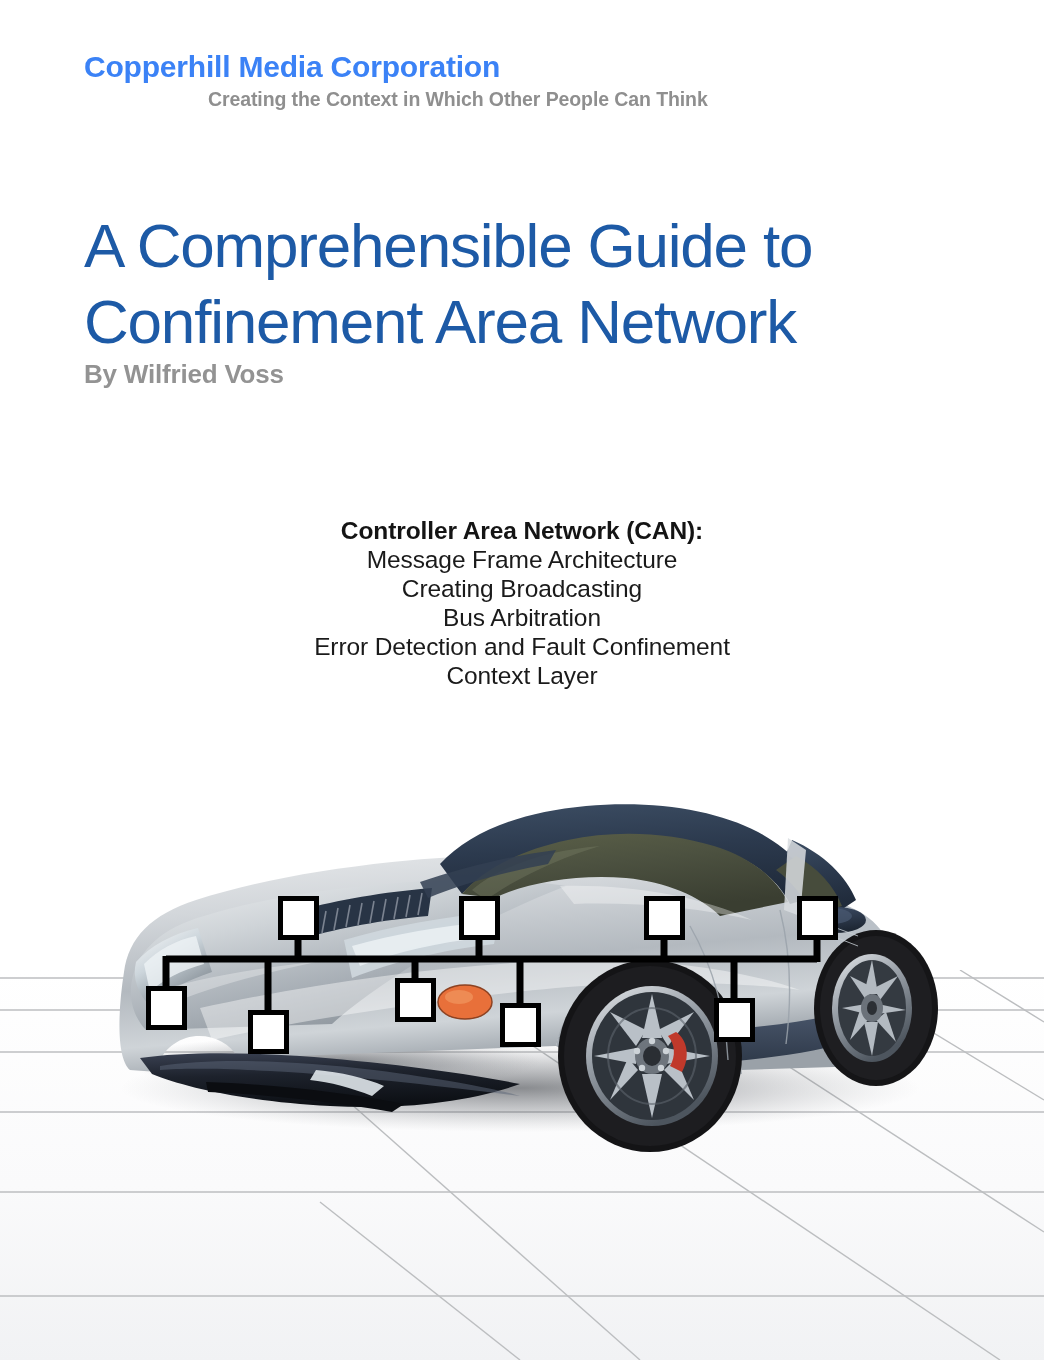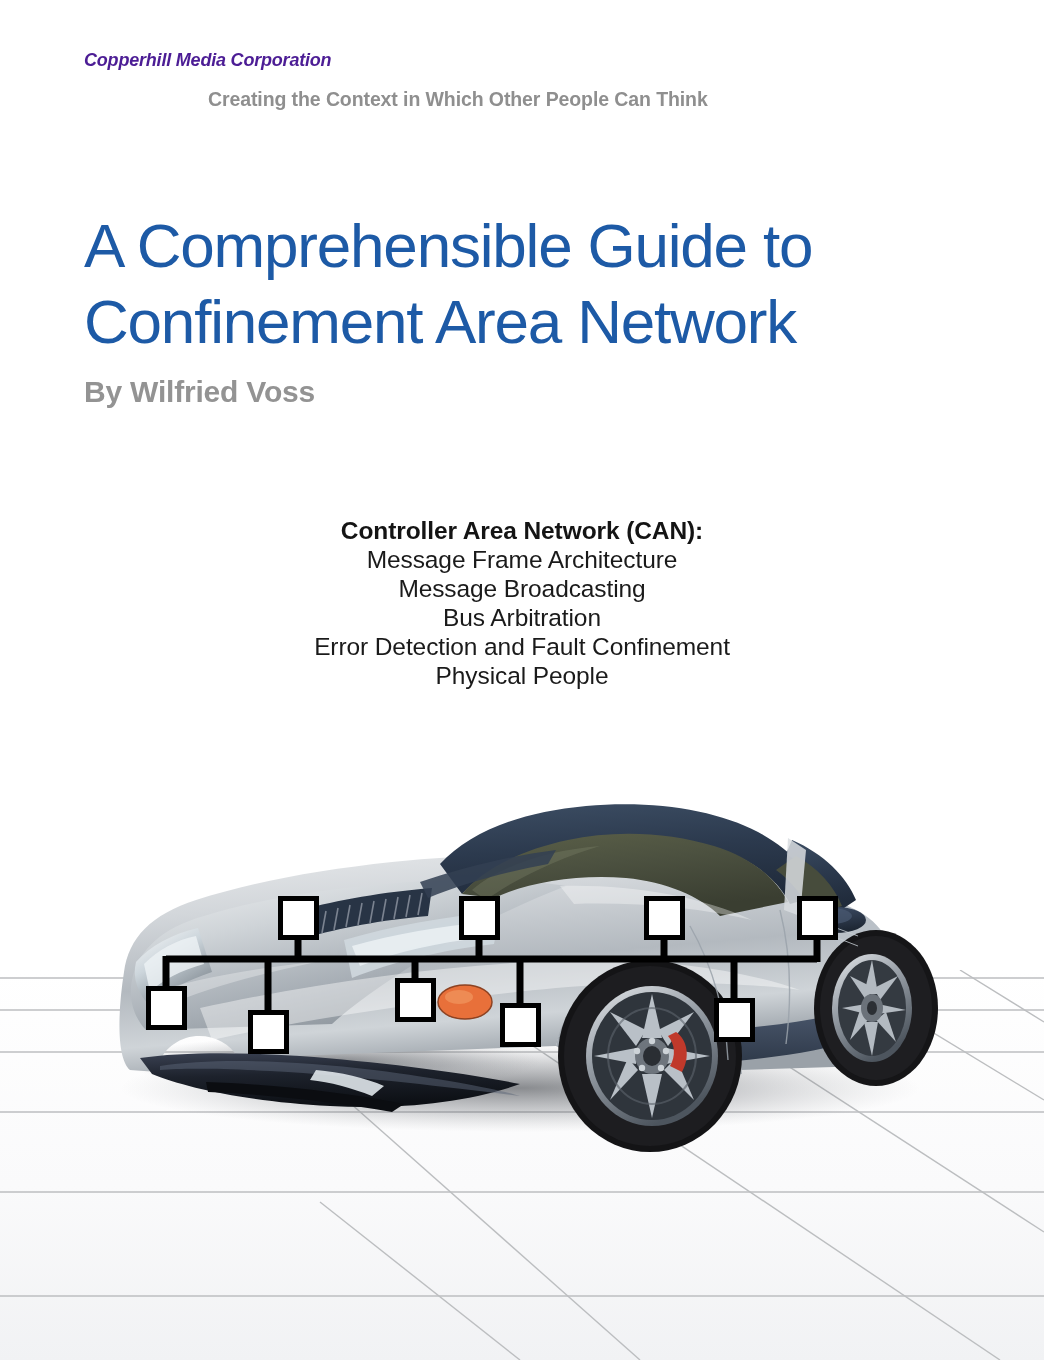--- a/index.html
+++ b/index.html
@@ -23,26 +23,25 @@
   #publisher-block {
     position: absolute;
     left: 0;
     top: 50px;
     width: 1044px;
   }
   #publisher-name {
     position: absolute;
     left: 84px;
     top: 0;
-    font-size: 18px;
+    font-size: 30px;
     font-weight: bold;
-    color: #4c1d95;
+    color: #3b82f6;
     letter-spacing: -0.2px;
     white-space: nowrap;
-    font-style: italic;
   }
   #publisher-tagline {
     position: absolute;
     left: 208px;
     top: 38px;
     font-size: 19.5px;
     font-weight: bold;
     color: #8f8f8f;
     letter-spacing: -0.1px;
     white-space: nowrap;
@@ -59,22 +58,22 @@
     font-size: 62px;
     font-weight: normal;
     color: #1d5aa6;
     line-height: 76px;
     letter-spacing: -1.2px;
     white-space: nowrap;
   }
   #author {
     position: absolute;
     left: 84px;
-    top: 375px;
-    font-size: 30px;
+    top: 359px;
+    font-size: 26px;
     font-weight: bold;
     color: #939393;
     letter-spacing: -0.2px;
     white-space: nowrap;
   }
 
   
   #topics {
     position: absolute;
     left: 0;
@@ -156,24 +155,24 @@
   <div id="title-block">
     <div class="title-line">A Comprehensible Guide to</div>
     <div class="title-line">Confinement Area Network</div>
   </div>
 
   <div id="author">By Wilfried Voss</div>
 
   <div id="topics">
     <div class="topic-heading">Controller Area Network (CAN):</div>
     <div class="topic-item">Message Frame Architecture</div>
-    <div class="topic-item">Message Broadcasting</div>
+    <div class="topic-item">Creating Broadcasting</div>
     <div class="topic-item">Bus Arbitration</div>
     <div class="topic-item">Error Detection and Fault Confinement</div>
-    <div class="topic-item">Physical People</div>
+    <div class="topic-item">Context Layer</div>
   </div>
 
   <div id="illustration">
 
     <div id="floor">
       <svg width="1044" height="390" viewBox="0 0 1044 390">
         <defs>
           <linearGradient id="floorGrad" x1="0" y1="0" x2="0" y2="1">
             <stop offset="0%" stop-color="#ffffff"></stop>
             <stop offset="55%" stop-color="#fafafb"></stop>

